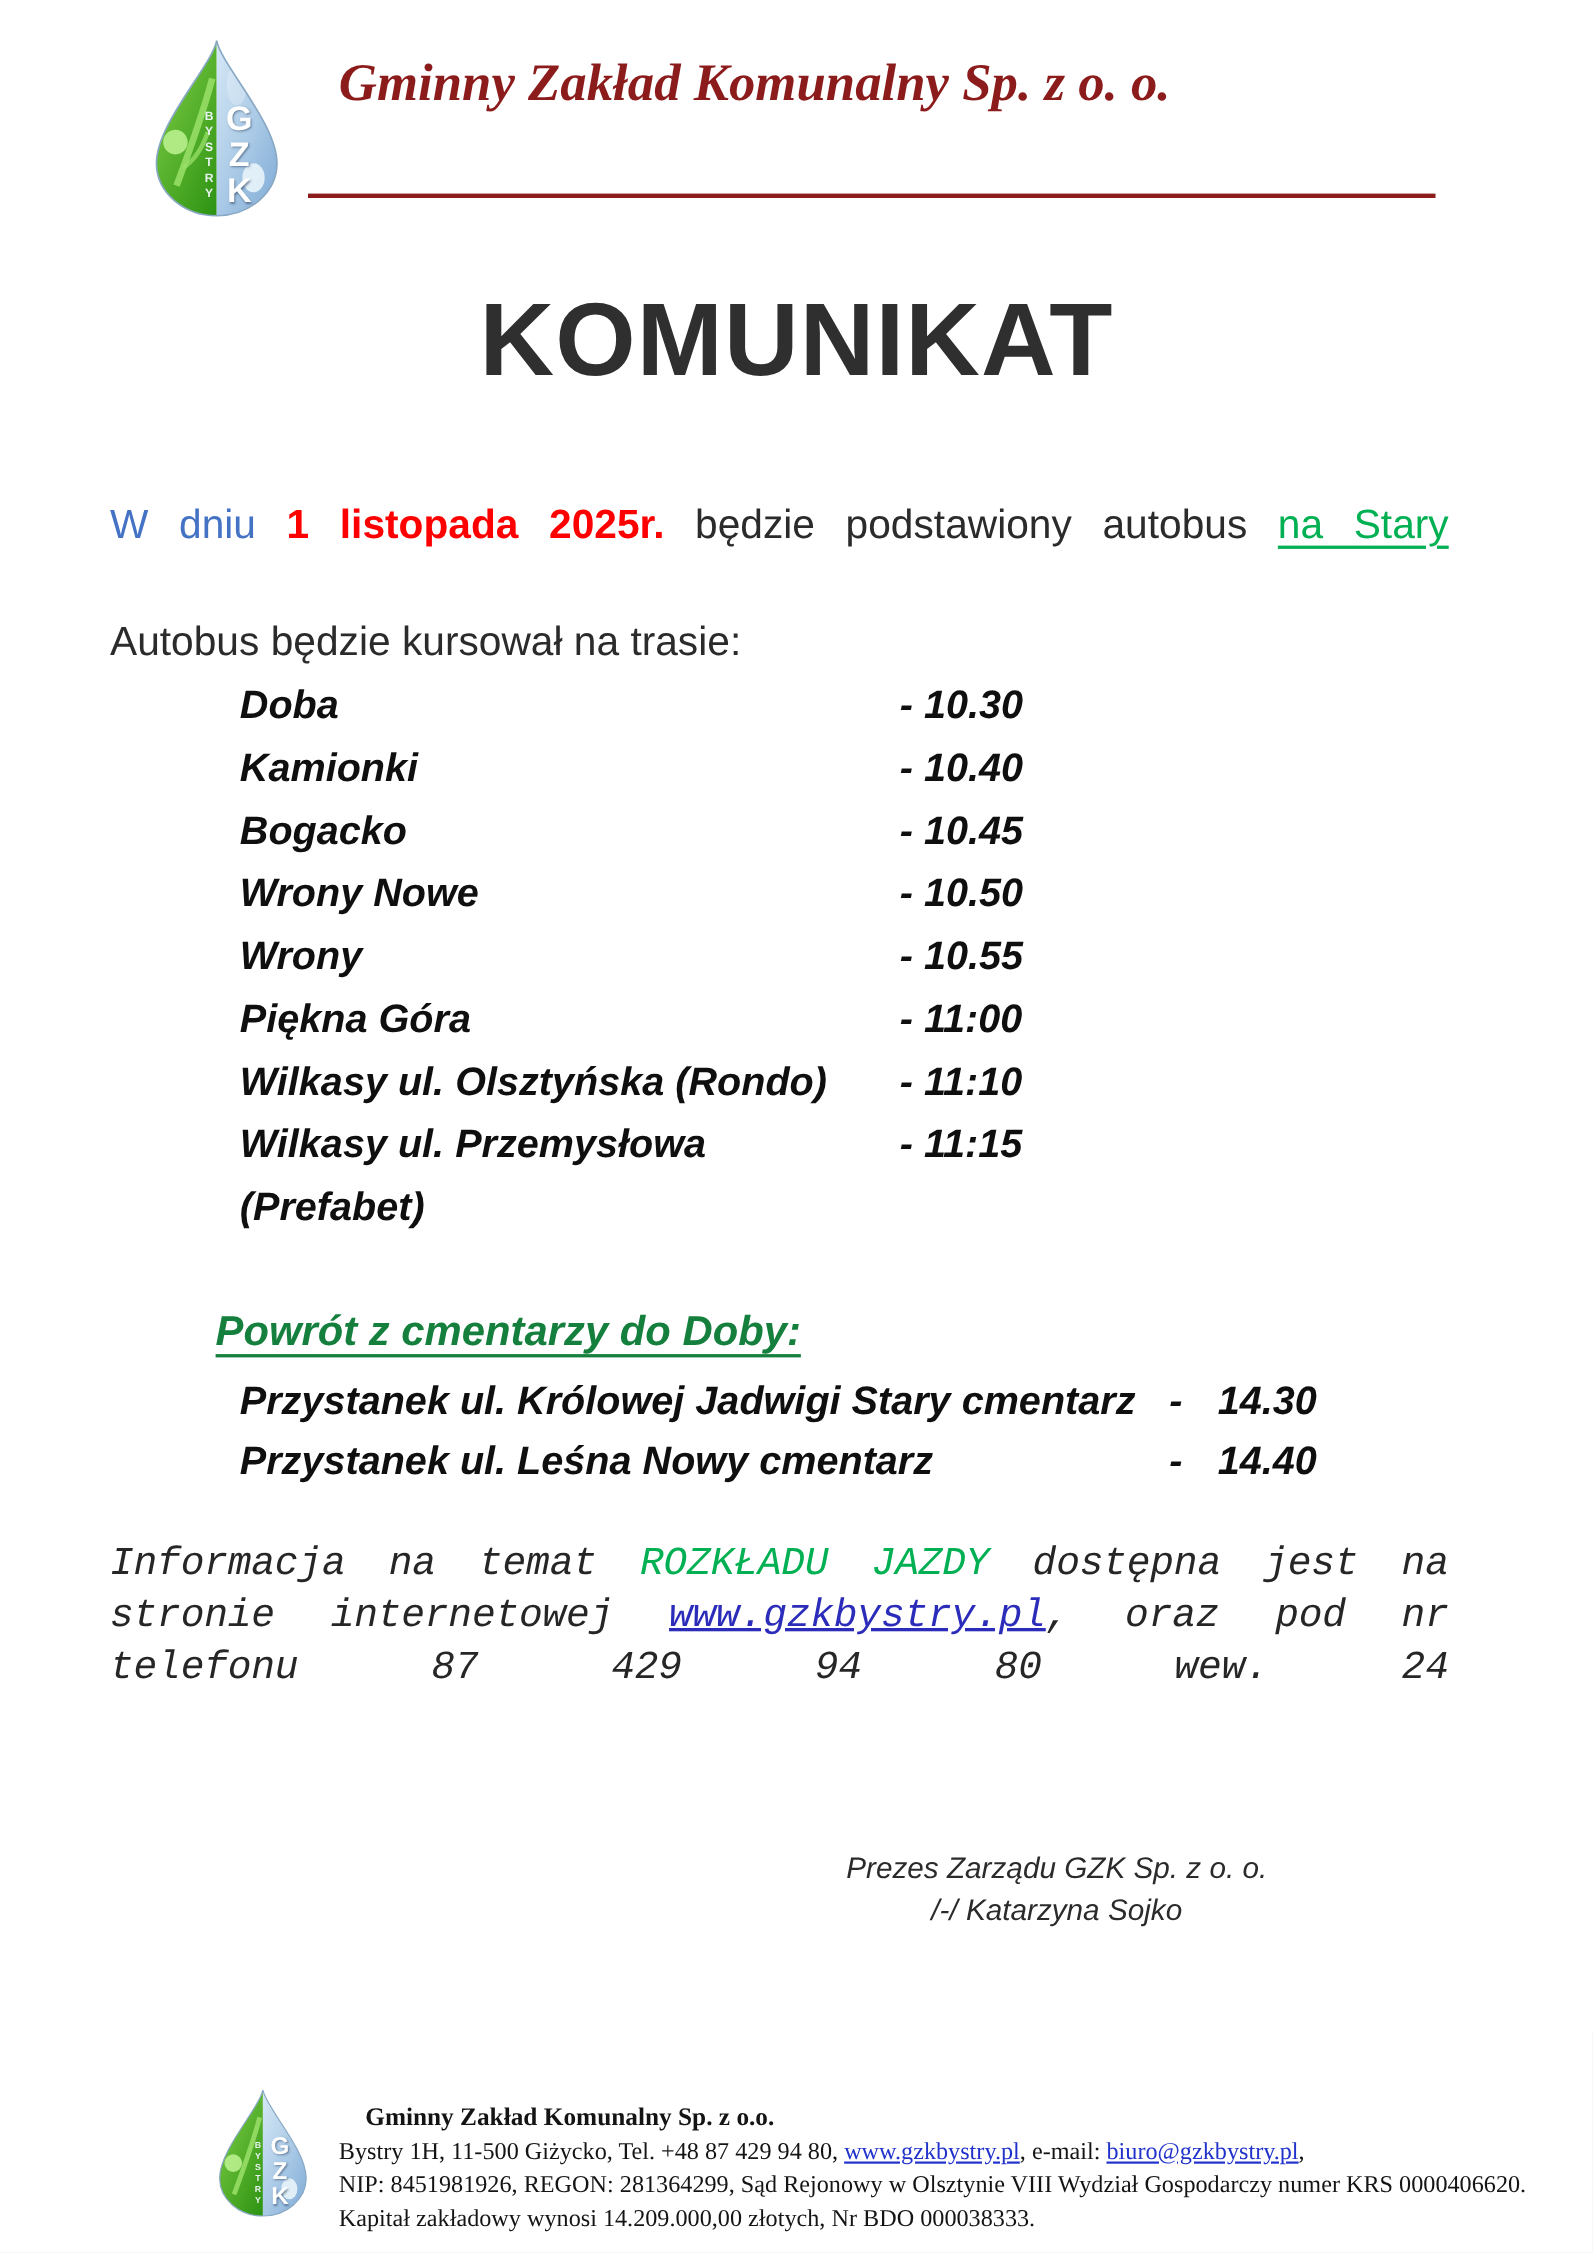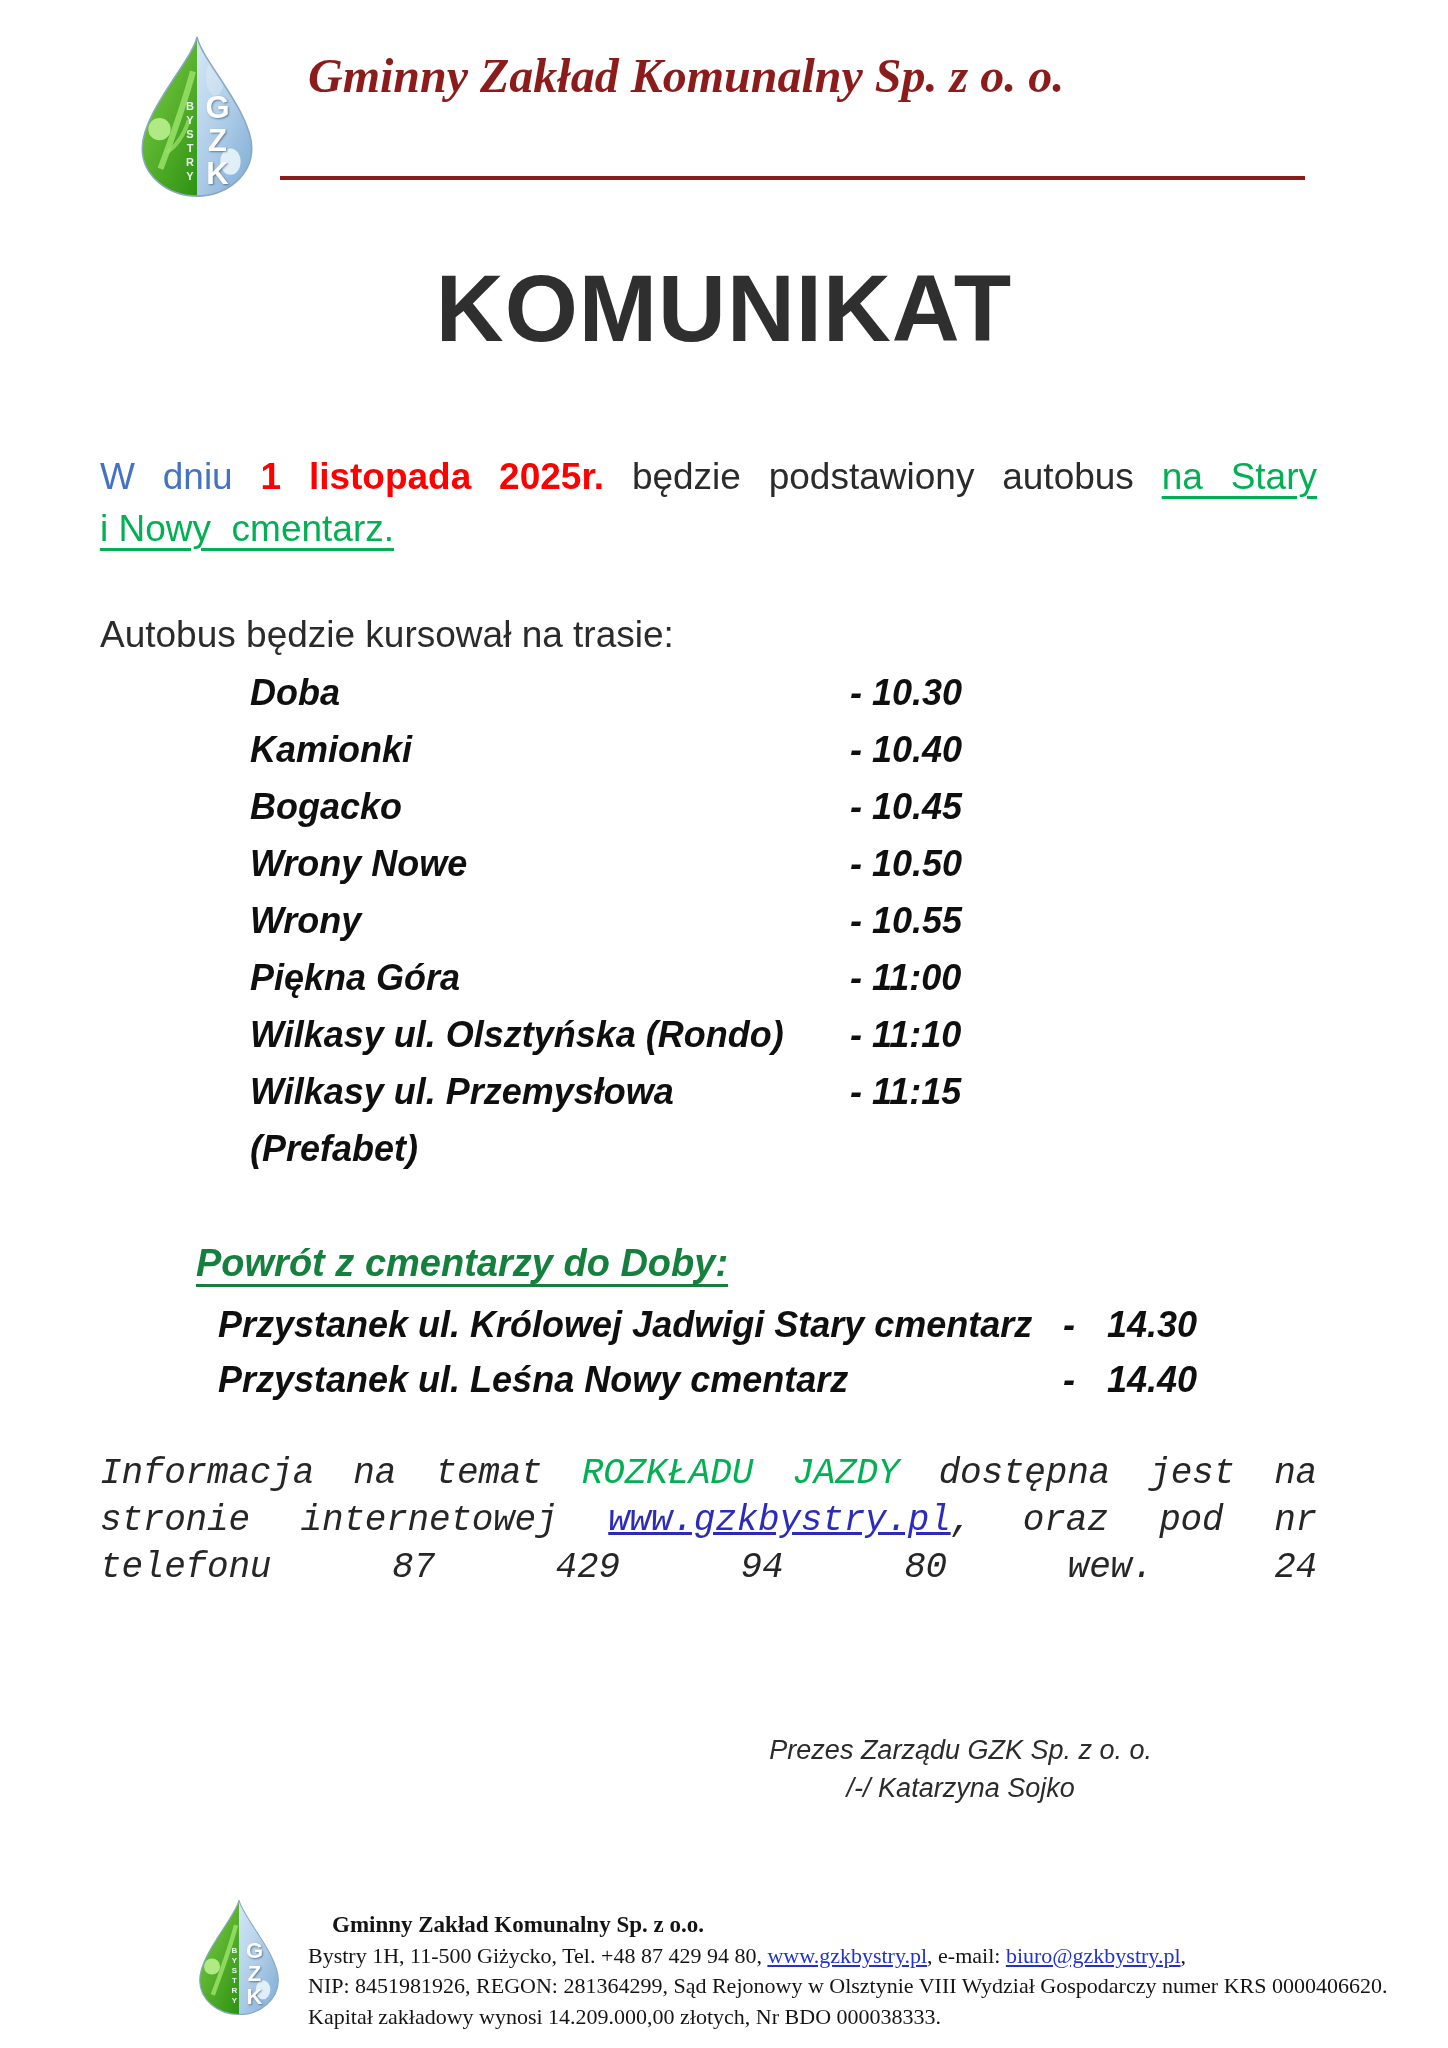--- a/index.html
+++ b/index.html
@@ -47,21 +47,21 @@
   .content{padding:0 131px 0 100px;}
   .para1{margin:94px 0 0 0;font-size:37px;line-height:52px;}
   .para1-line1{text-align:justify;text-align-last:justify;}
   .col-blue{color:#4472c4;}
   .col-red{color:#fe0000;font-weight:bold;}
   .col-green{color:#00b052;}
   .green-underline{text-decoration:underline;text-decoration-thickness:3px;text-underline-offset:7px;}
   .keep-spaces{white-space:pre-wrap;}
   .route-intro{margin:59px 0 0 0;font-size:37px;line-height:42px;color:#2b2b2b;}
   .stop-list{margin:8px 0 0 118px;font-size:36px;font-weight:bold;font-style:italic;color:#0f0f0f;}
-  .stop-row{display:flex;line-height:57px;margin-left:32px;}
+  .stop-row{display:flex;line-height:57px;}
   .stop-name{flex:0 0 600px;}
   .stop-time{flex:0 0 auto;}
   .return-heading{
     margin:63px 0 0 96px;
     font-size:38px;font-weight:bold;font-style:italic;color:#15803d;
     line-height:47px;
     text-decoration:underline;text-decoration-thickness:3px;text-underline-offset:8px;
   }
   .return-rows{margin-left:118px;font-size:36px;font-weight:bold;font-style:italic;color:#0f0f0f;}
   .return-row{display:flex;line-height:45px;}
@@ -138,23 +138,20 @@
 
   <div class="content">
 
     <div class="para1">
       <div class="para1-line1">
         <span class="col-blue">W dniu</span>
         <span class="col-red">1 listopada 2025r.</span>
         <span>będzie podstawiony autobus</span>
         <span class="col-green green-underline">na Stary</span>
       </div>
-      <div>
-        <span class="col-green green-underline keep-spaces">i Nowy  cmentarz.</span>
-      </div>
     </div>
 
     <div class="route-intro">Autobus będzie kursował na trasie:</div>
 
     <div class="stop-list">
       <div class="stop-row">
         <span class="stop-name">Doba</span>
         <span class="stop-time">- 10.30</span>
       </div>
       <div class="stop-row">

